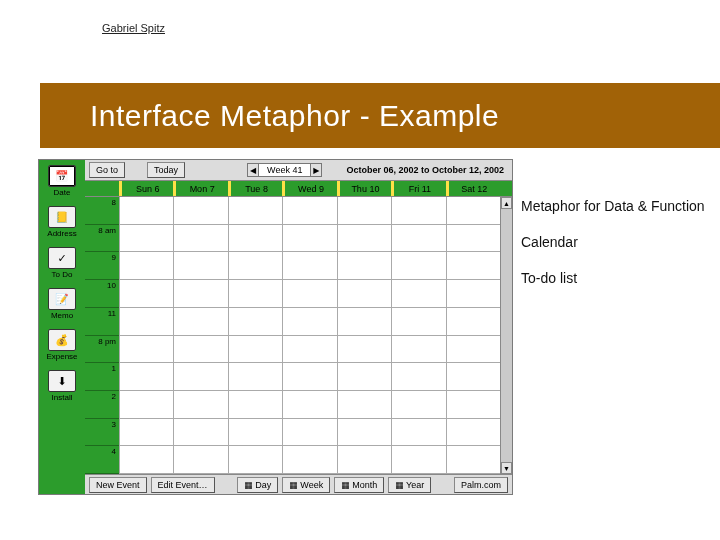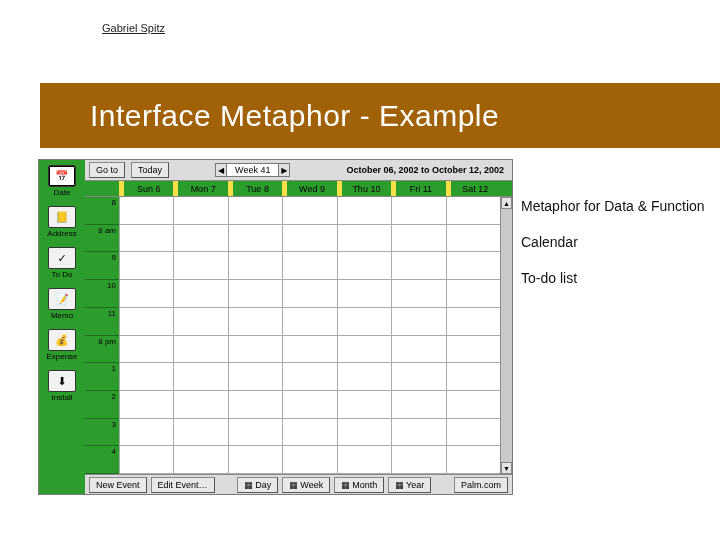--- a/index.html
+++ b/index.html
@@ -95,21 +95,21 @@
     flex-direction: column;
     background: #cfcfcf;
   }
   .toolbar {
     height: 21px;
     background: #dcdcdc;
     border-bottom: 1px solid #888;
     display: flex;
     align-items: center;
     padding: 0 4px;
-    gap: 6px;
+    gap: 22px;
     font-size: 9px;
   }
   .btn {
     background: #e8e8e8;
     border: 1px solid #888;
     border-right-color: #555;
     border-bottom-color: #555;
     padding: 1px 6px;
     font-size: 9px;
     cursor: pointer;
@@ -152,21 +152,21 @@
     height: 16px;
     border-bottom: 1px solid #888;
     background: #2c9c2c;
   }
   .time-gutter-head {
     width: 34px;
     background: #2c9c2c;
   }
   .day-head {
     flex: 1;
-    border-left: 5px solid #fde047;
+    border-left: 3px solid #fde047;
     display: flex;
     align-items: center;
     justify-content: center;
     color: #000;
     font-size: 9px;
   }
   .day-head.scroll-spacer { flex: 0 0 12px; border-left: none; }
   
   .grid-wrap {
     flex: 1;

